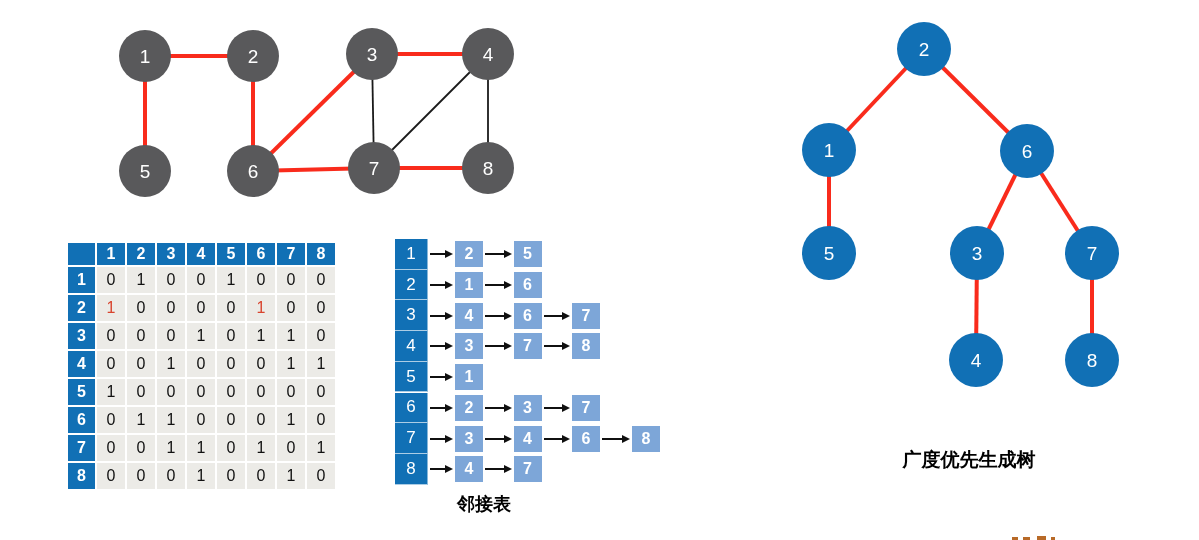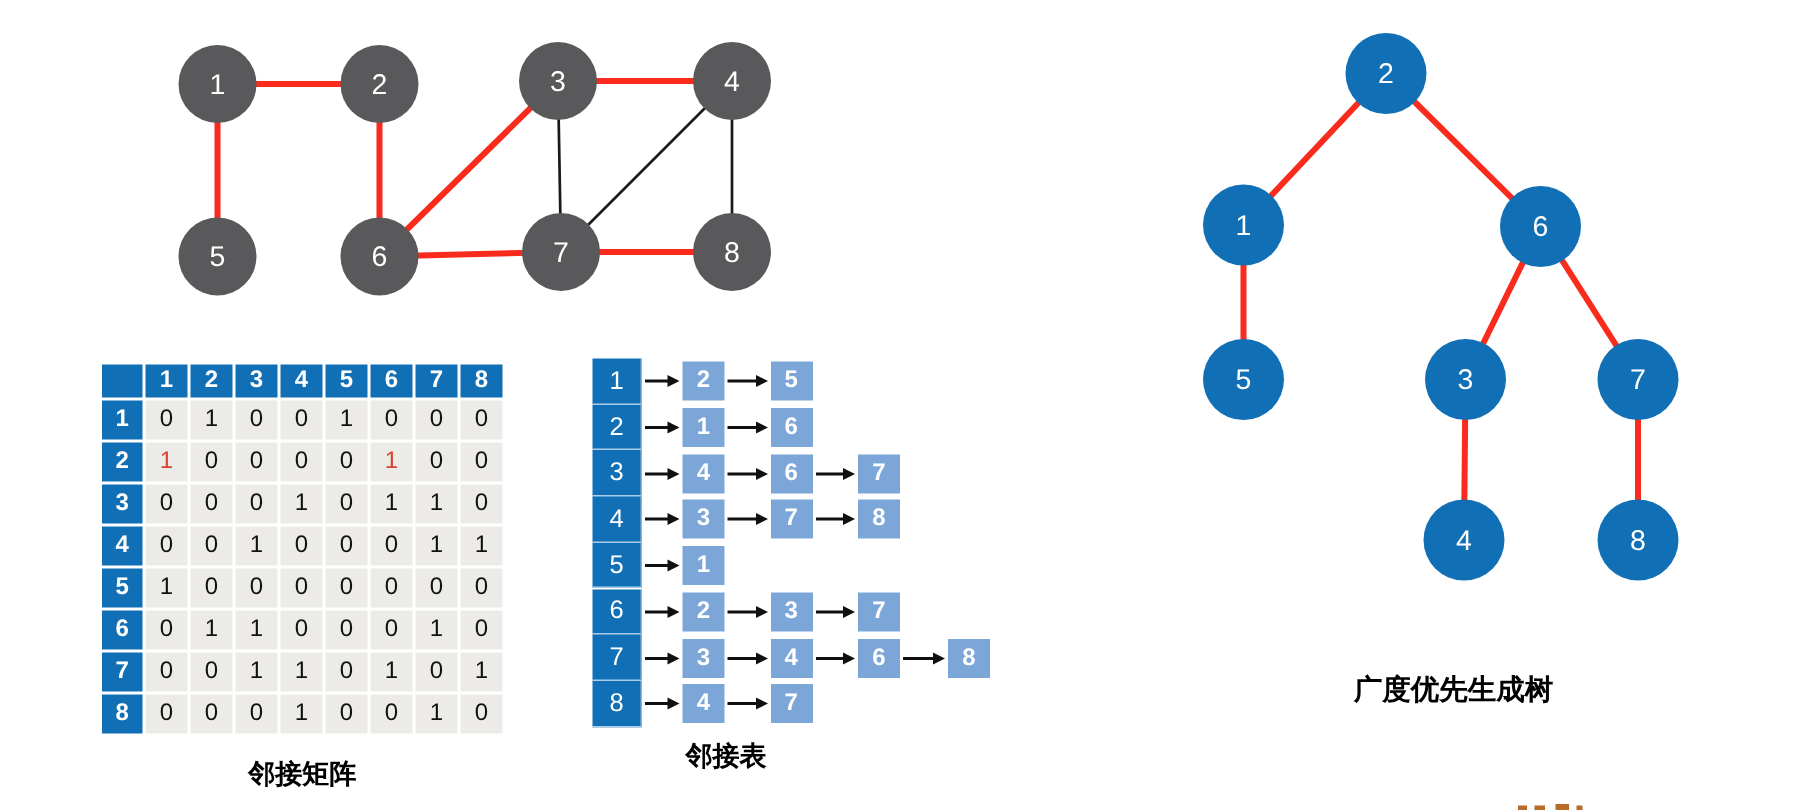--- a/index.html
+++ b/index.html
@@ -207,21 +207,20 @@
             <td class="m-cell">0</td>
             <td class="m-cell">0</td>
             <td class="m-cell">1</td>
             <td class="m-cell">0</td>
             <td class="m-cell">0</td>
             <td class="m-cell">1</td>
             <td class="m-cell">0</td>
           </tr>
         </tbody>
       </table>
-    <div class="caption matrix-caption">邻接矩阵</div>
   </div>
 
   <div class="adjlist">
       <div class="al-head" style="left: 0px; top: 0px; height: 30.7px;">1</div>
       <div class="al-arrow" style="left: 35px; top: 14.35px; width: 16px;"></div>
       <div class="al-cell" style="left: 60px; top: 2.35px;">2</div>
       <div class="al-arrow" style="left: 90px; top: 14.35px; width: 19.5px;"></div>
       <div class="al-cell" style="left: 118.5px; top: 2.35px;">5</div>
       <div class="al-head" style="left: 0px; top: 30.7px; height: 30.7px;">2</div>
       <div class="al-arrow" style="left: 35px; top: 45.05px; width: 16px;"></div>

